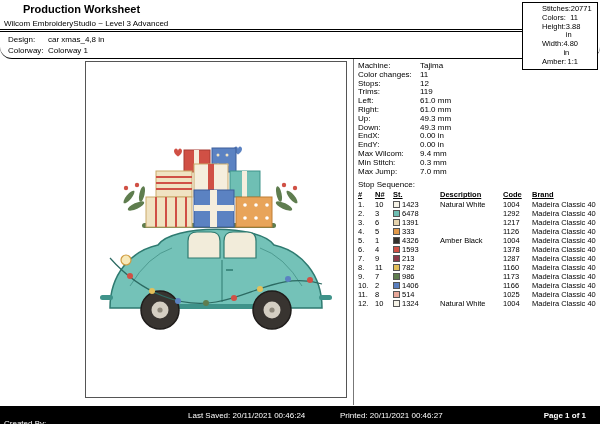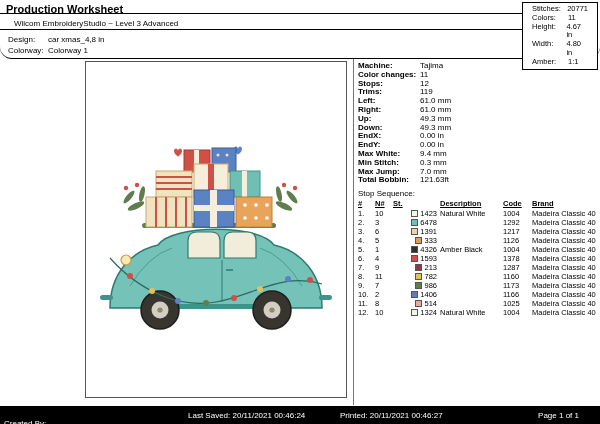--- a/index.html
+++ b/index.html
@@ -1,59 +1,59 @@
 <!DOCTYPE html>
 <html><head>
 <meta charset="utf-8">
 <style>
   * { margin:0; padding:0; box-sizing:border-box; }
   html,body { width:600px; height:424px; }
   body { font-family:"Liberation Sans", sans-serif; background:#fff; color:#000; }
   .page { position:relative; width:600px; height:424px; background:#fff; overflow:hidden; }
 
-  .hdr-title { position:absolute; left:0; top:0; width:524px; height:14px;
-    border-bottom:1px solid #000; font-size:11px; font-weight:bold; padding:3px 0 0 6px; }
+  .hdr-title { position:absolute; left:0; top:0; width:524px; height:32px;
+    border-bottom:1px solid #000; font-size:11px; font-weight:bold; padding:3px 0 0 23px; }
   .hdr-sub { position:absolute; left:0; top:18px; width:524px; height:12px;
-    border-bottom:1px solid #000; font-size:8px; padding:1px 0 0 14px; }
+    border-bottom:1px solid #000; font-size:8px; padding:1px 0 0 4px; }
   .hdr-design { position:absolute; left:0; top:31px; width:600px; height:28px;
     border-bottom:1px solid #000; font-size:8px; padding:3px 0 12px 8px;border-radius:12px; }
   .hdr-design .kv { display:flex; line-height:11px; }
   .hdr-design .lbl { width:40px; }
 
   .stats-box { position:absolute; top:2px; right:2px; width:76px;
-    border:1px solid #000; background:#fff; font-size:7.5px; padding:2px 9px; z-index:5; }
+    border:1px solid #000; background:#fff; font-size:7.5px; padding:2px 19px; z-index:5; }
   .stat-row { display:flex; line-height:8.8px; }
   .stat-lbl { width:36px; }
 
   .design-area { position:absolute; left:85px; top:61px; width:262px; height:337px;
     border:1px solid #555; background:#fff; }
   .design-area svg { display:block; margin:80px auto 0; }
 
   .right-panel { position:absolute; left:353px; top:59px; width:247px; height:346px;
     border-left:1px solid #777; padding:3px 0 0 4px; font-size:8px; }
   .kv-row { display:flex; line-height:8.8px; white-space:nowrap; }
-  .kv-lbl { width:62px; flex:0 0 auto;font-weight:bold; }
+  .kv-lbl { width:62px; flex:0 0 auto; }
 
   .stop-title { margin-top:4px; line-height:10px; }
   .stop-grid { display:grid; grid-template-columns:14px 15px 44px 60px 26px auto;
     column-gap:3px; align-items:center; white-space:nowrap; }
   .stop-header { font-size:7.5px; font-weight:bold; line-height:10px; }
   .stop-header .col-h { text-decoration:underline; }
   .stop-row { font-size:7.5px; line-height:9px; }
   .c-needle { }
-  .c-st { display:flex; align-items:center; gap:2px;justify-content:flex-end; }
+  .c-st { display:flex; align-items:center; gap:2px; }
   .swatch { width:7px; height:7px; border:1px solid #555; display:inline-block; flex:0 0 auto; }
 
   .footer { position:absolute; left:0; bottom:0; width:600px; height:18px;
     background:#000; color:#fff; font-size:8px; }
   .footer .f-item { position:absolute; top:5px; white-space:nowrap; }
   .f-created { left:4px;margin-top:8px; }
   .f-saved { left:145px;margin-left:43px; }
   .f-printed { left:308px;padding-left:32px; }
-  .f-page { right:21px; }
+  .f-page { right:14px;font-weight:bold; }
 </style>
 </head>
 <body>
 
 <div class="page">
 
   <div class="hdr-title">Production Worksheet</div>
   <div class="hdr-sub">Wilcom EmbroideryStudio ~ Level 3 Advanced</div>
 
   <div class="hdr-design">
@@ -71,21 +71,21 @@
       <div class="stat-row">
         <span class="stat-lbl">Stitches:</span>
         <span class="stat-val">20771</span>
       </div>
       <div class="stat-row">
         <span class="stat-lbl">Colors:</span>
         <span class="stat-val">11</span>
       </div>
       <div class="stat-row">
         <span class="stat-lbl">Height:</span>
-        <span class="stat-val">4.67 in</span>
+        <span class="stat-val">3.88 in</span>
       </div>
       <div class="stat-row">
         <span class="stat-lbl">Width:</span>
         <span class="stat-val">4.80 in</span>
       </div>
       <div class="stat-row">
         <span class="stat-lbl">Amber:</span>
         <span class="stat-val">1:1</span>
       </div>
     </div>
@@ -229,34 +229,30 @@
         </div>
         <div class="kv-row">
           <span class="kv-lbl">EndX:</span>
           <span class="kv-val">0.00 in</span>
         </div>
         <div class="kv-row">
           <span class="kv-lbl">EndY:</span>
           <span class="kv-val">0.00 in</span>
         </div>
         <div class="kv-row">
-          <span class="kv-lbl">Max White:</span>
+          <span class="kv-lbl">Max Wilcom:</span>
           <span class="kv-val">9.4 mm</span>
         </div>
         <div class="kv-row">
           <span class="kv-lbl">Min Stitch:</span>
           <span class="kv-val">0.3 mm</span>
         </div>
         <div class="kv-row">
           <span class="kv-lbl">Max Jump:</span>
           <span class="kv-val">7.0 mm</span>
-        </div>
-        <div class="kv-row">
-          <span class="kv-lbl">Total Bobbin:</span>
-          <span class="kv-val">121.63ft</span>
         </div>
       </div>
     <div class="stop-title">Stop Sequence:</div>
     <div class="stop-grid stop-header">
         <span class="col-h">#</span>
         <span class="col-h">N#</span>
         <span class="col-h">St.</span>
         <span class="col-h">Description</span>
         <span class="col-h">Code</span>
         <span class="col-h">Brand</span>

